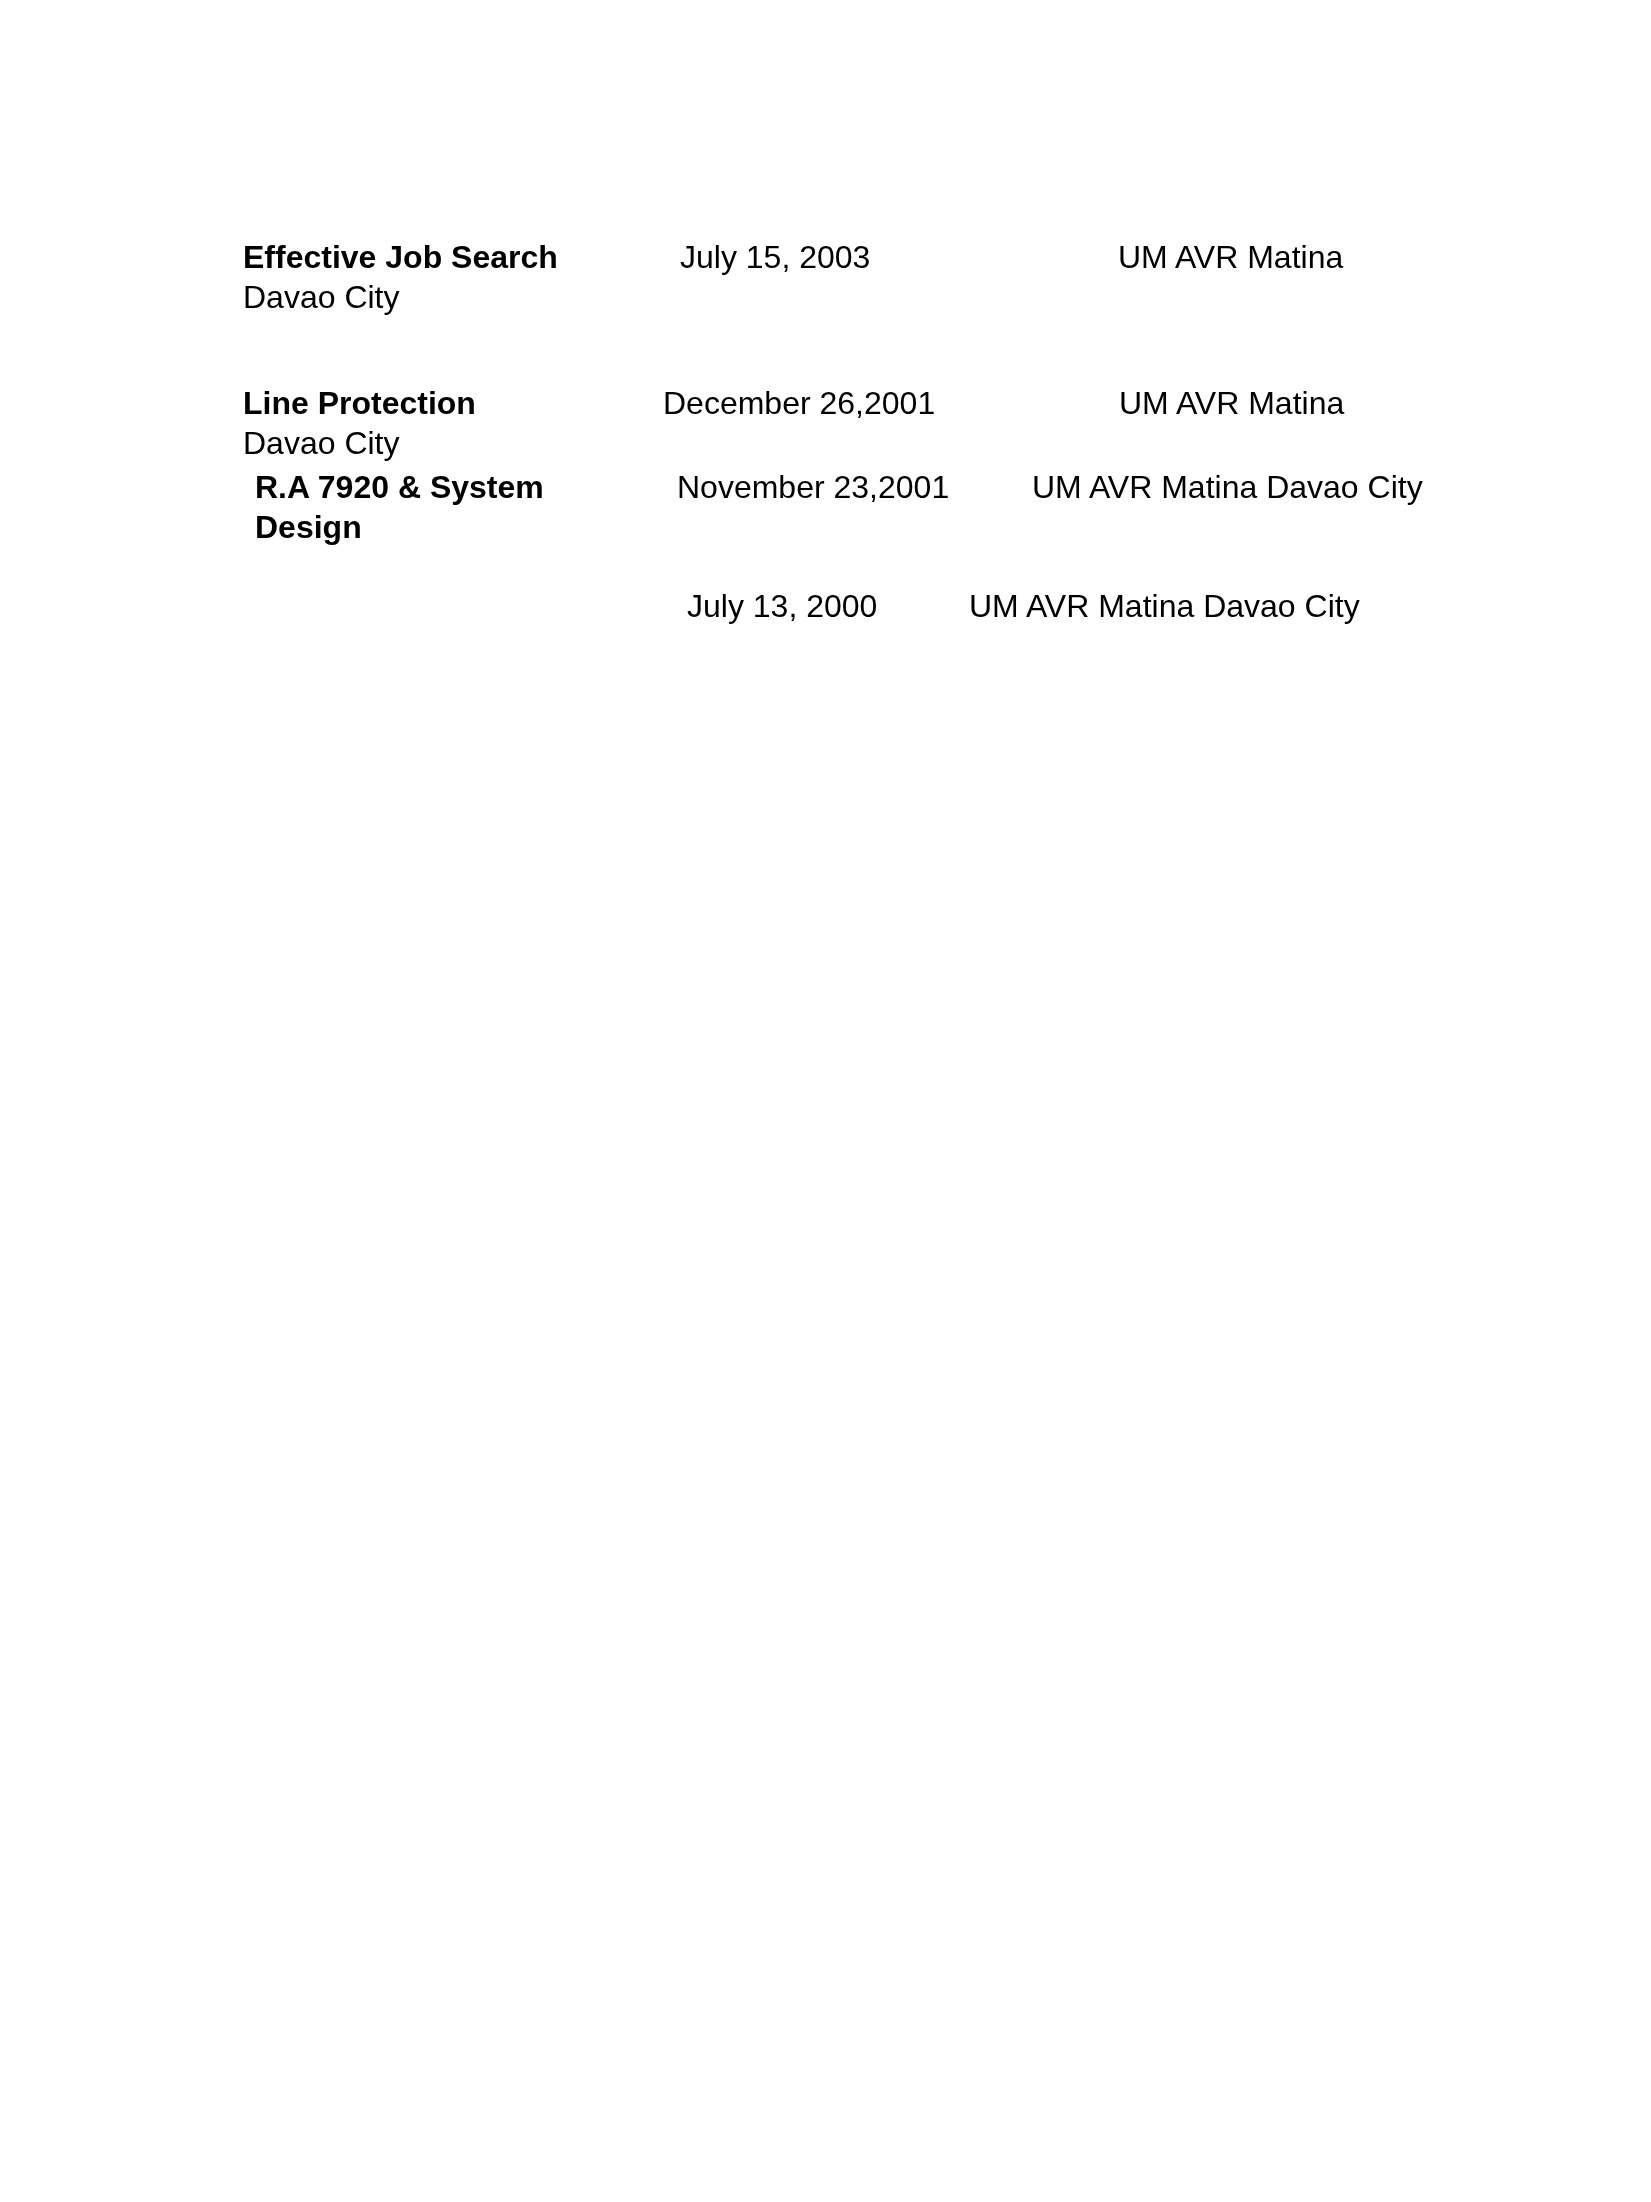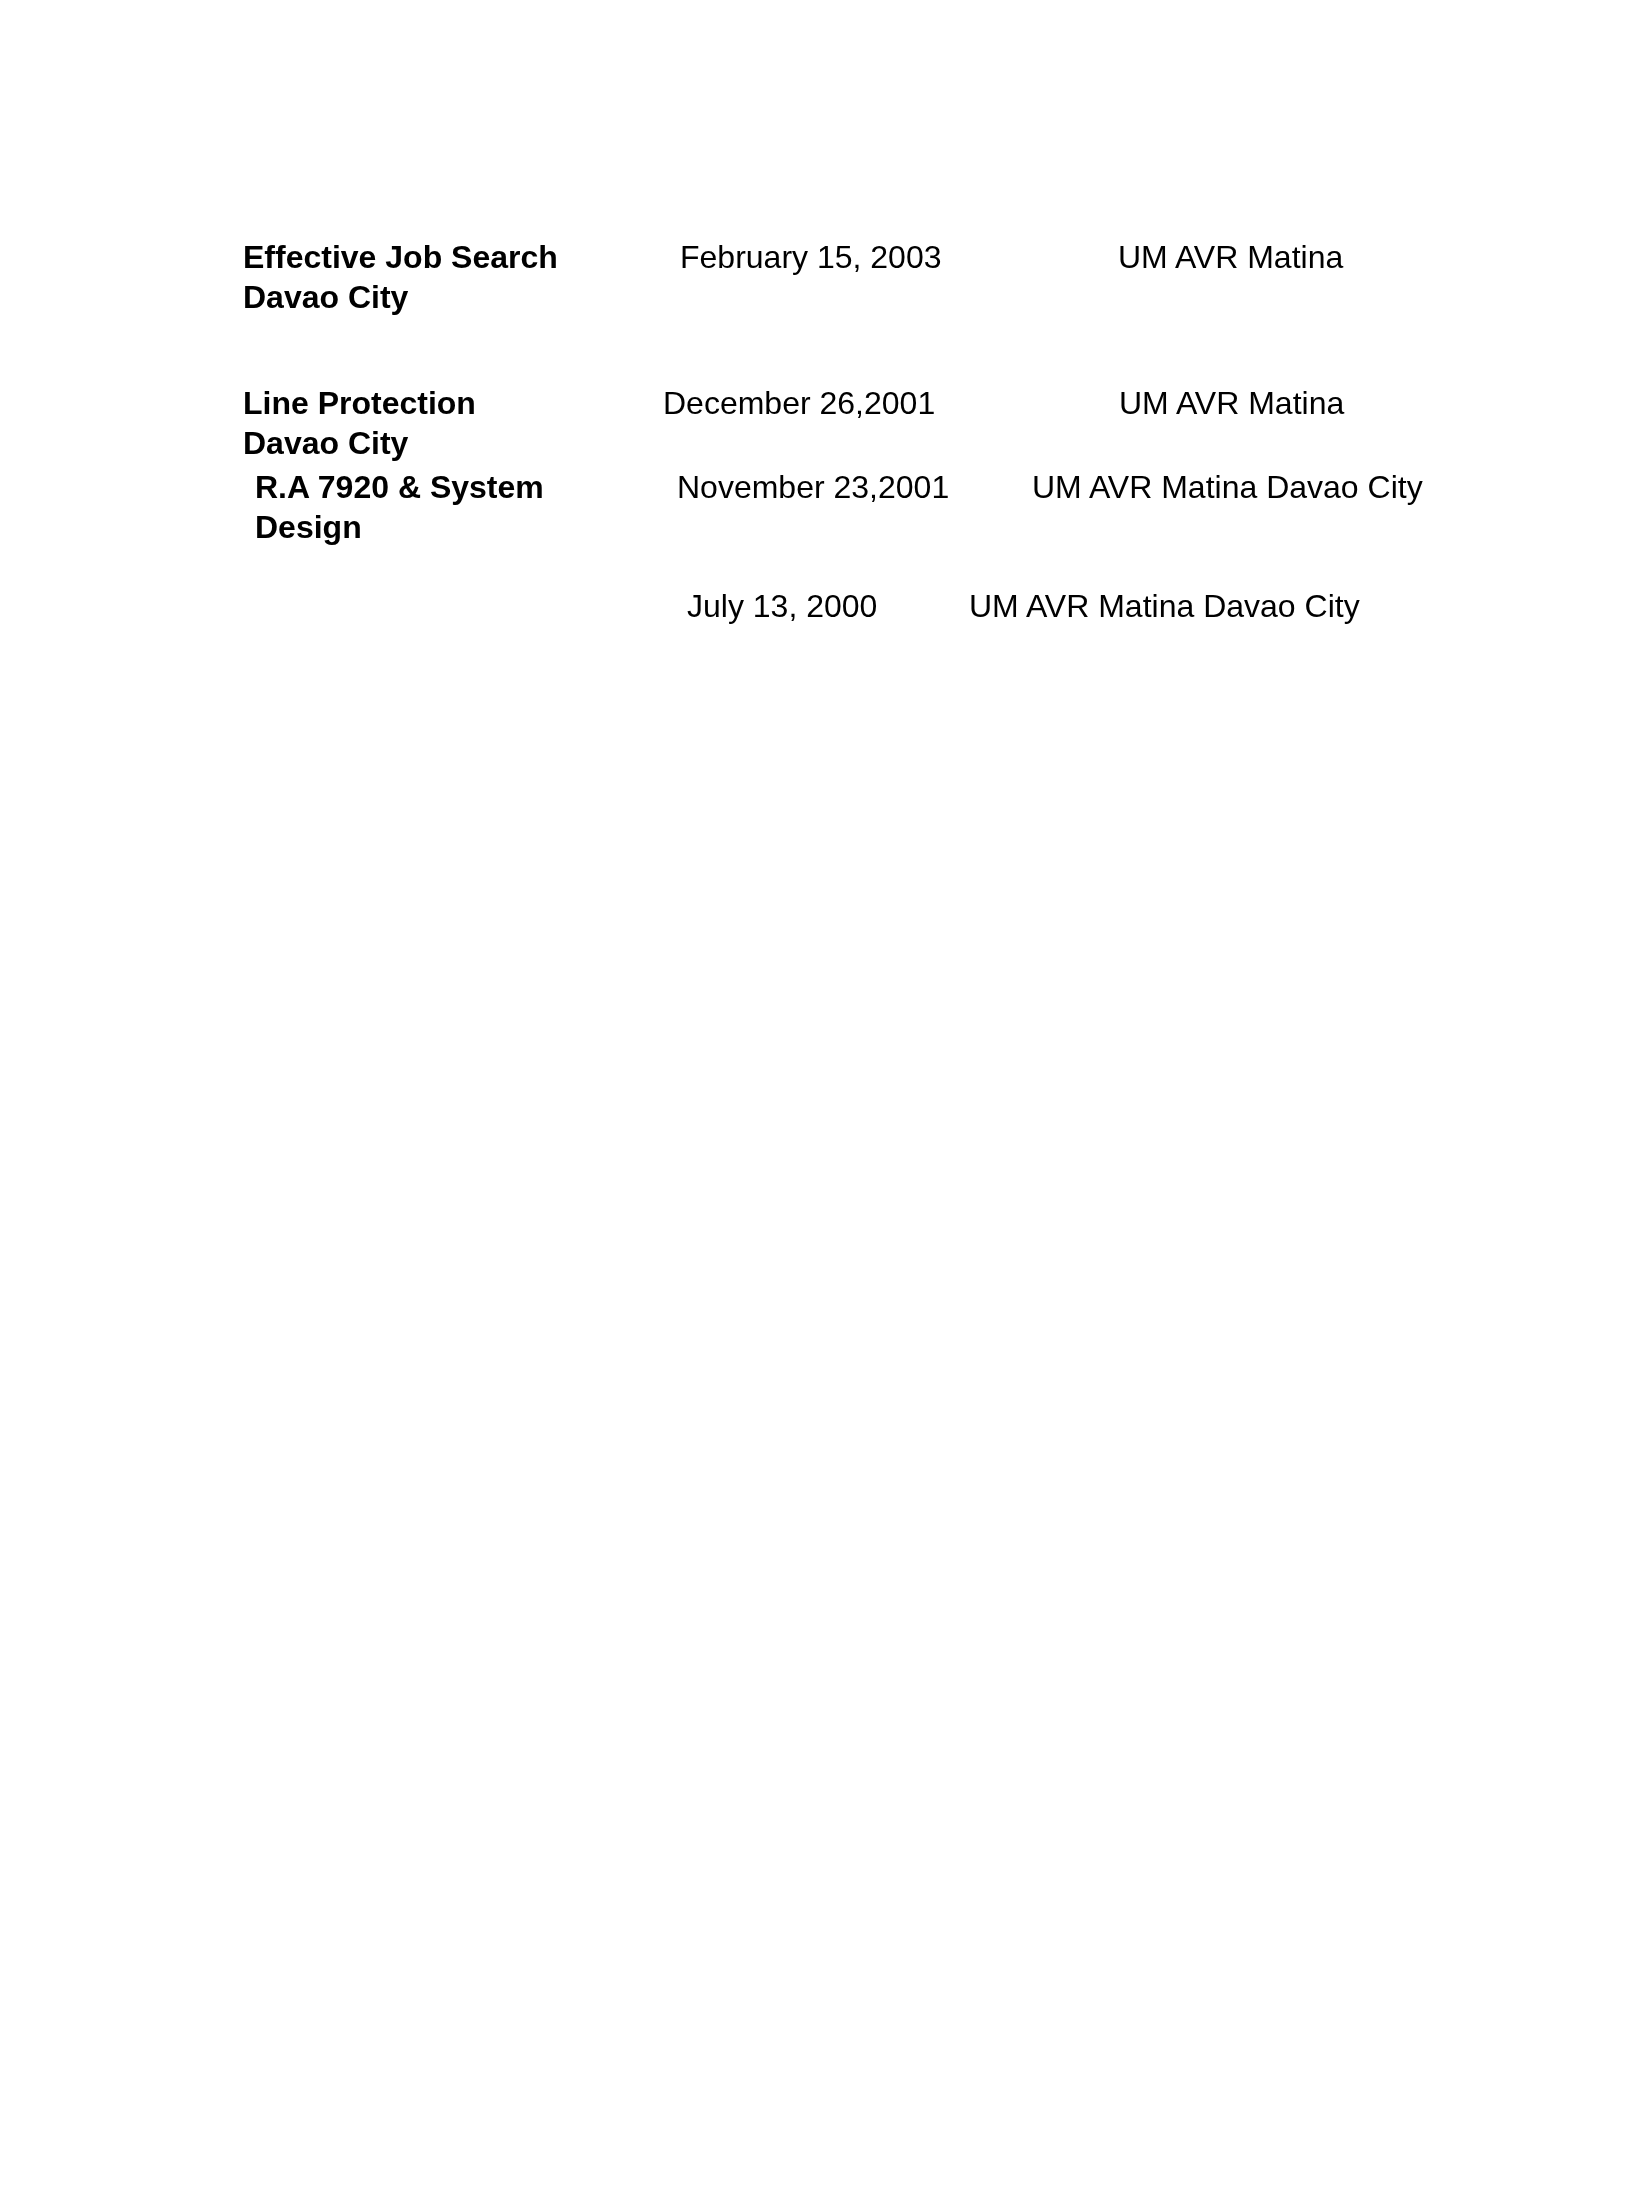--- a/index.html
+++ b/index.html
@@ -35,21 +35,21 @@
   .col-title {
     position: absolute;
     left: 243px;
     top: 0;
     width: 430px;
   }
   .seminar-title {
     font-weight: 700;
   }
   .seminar-location {
-    font-weight: 700;
+    font-weight: 400;
   }
   .col-date {
     position: absolute;
     top: 0;
     white-space: nowrap;
   }
   .col-venue {
     position: absolute;
     top: 0;
     white-space: nowrap;
@@ -74,21 +74,21 @@
 </head>
 <body>
 
 <div class="page">
 
   <section class="seminar-row row-0">
     <div class="col-title">
       <div class="cell seminar-title">Effective Job Search</div>
       <div class="cell seminar-location">Davao City</div>
     </div>
-    <div class="cell col-date">February 15, 2003</div>
+    <div class="cell col-date">July 15, 2003</div>
     <div class="cell col-venue">UM AVR Matina</div>
   </section>
 
   <section class="seminar-row row-1">
     <div class="col-title">
       <div class="cell seminar-title">Line Protection</div>
       <div class="cell seminar-location">Davao City</div>
     </div>
     <div class="cell col-date">December 26,2001</div>
     <div class="cell col-venue">UM AVR Matina</div>

